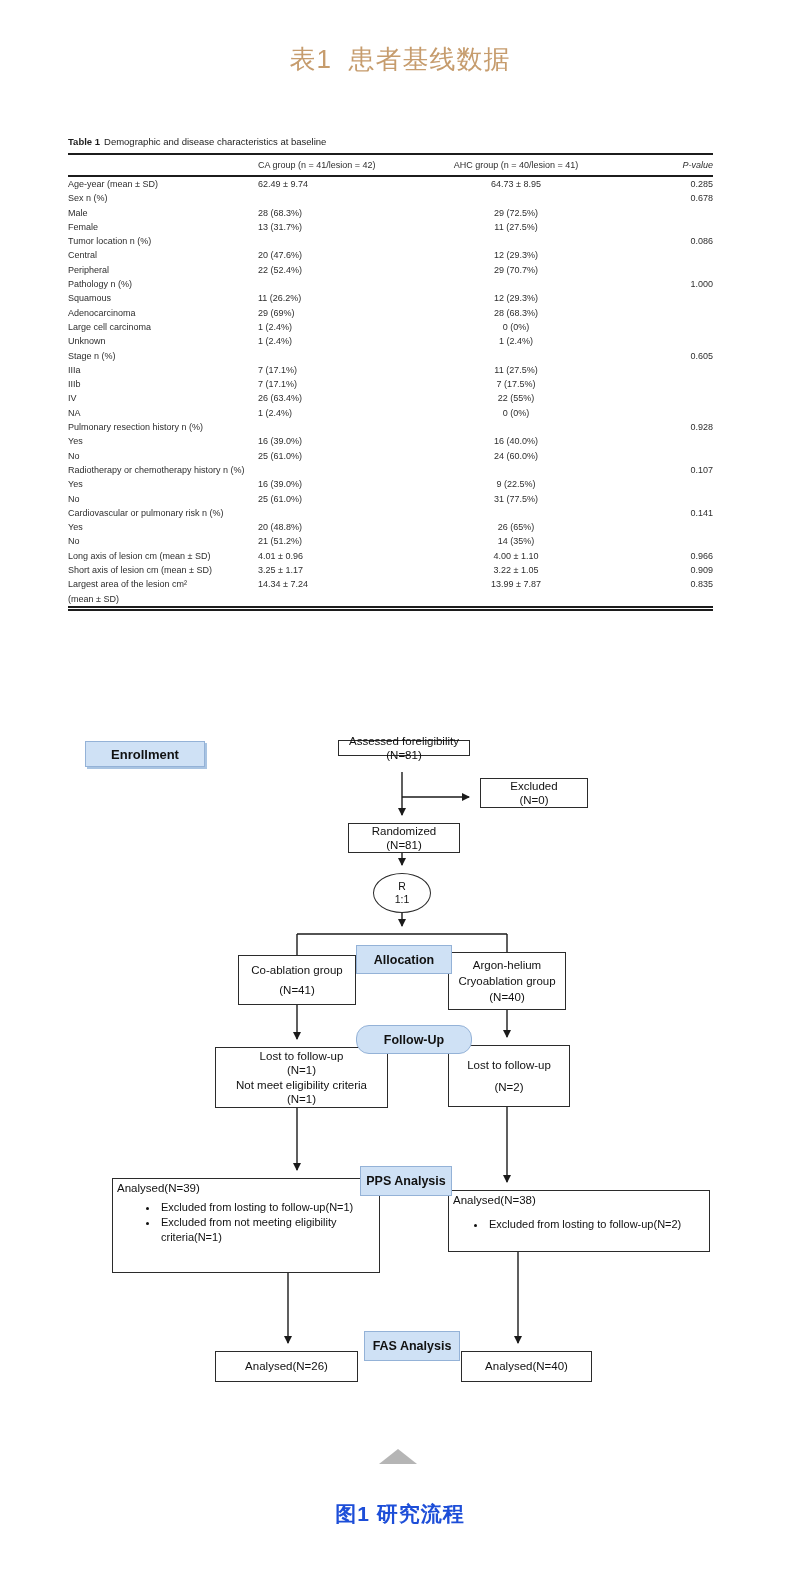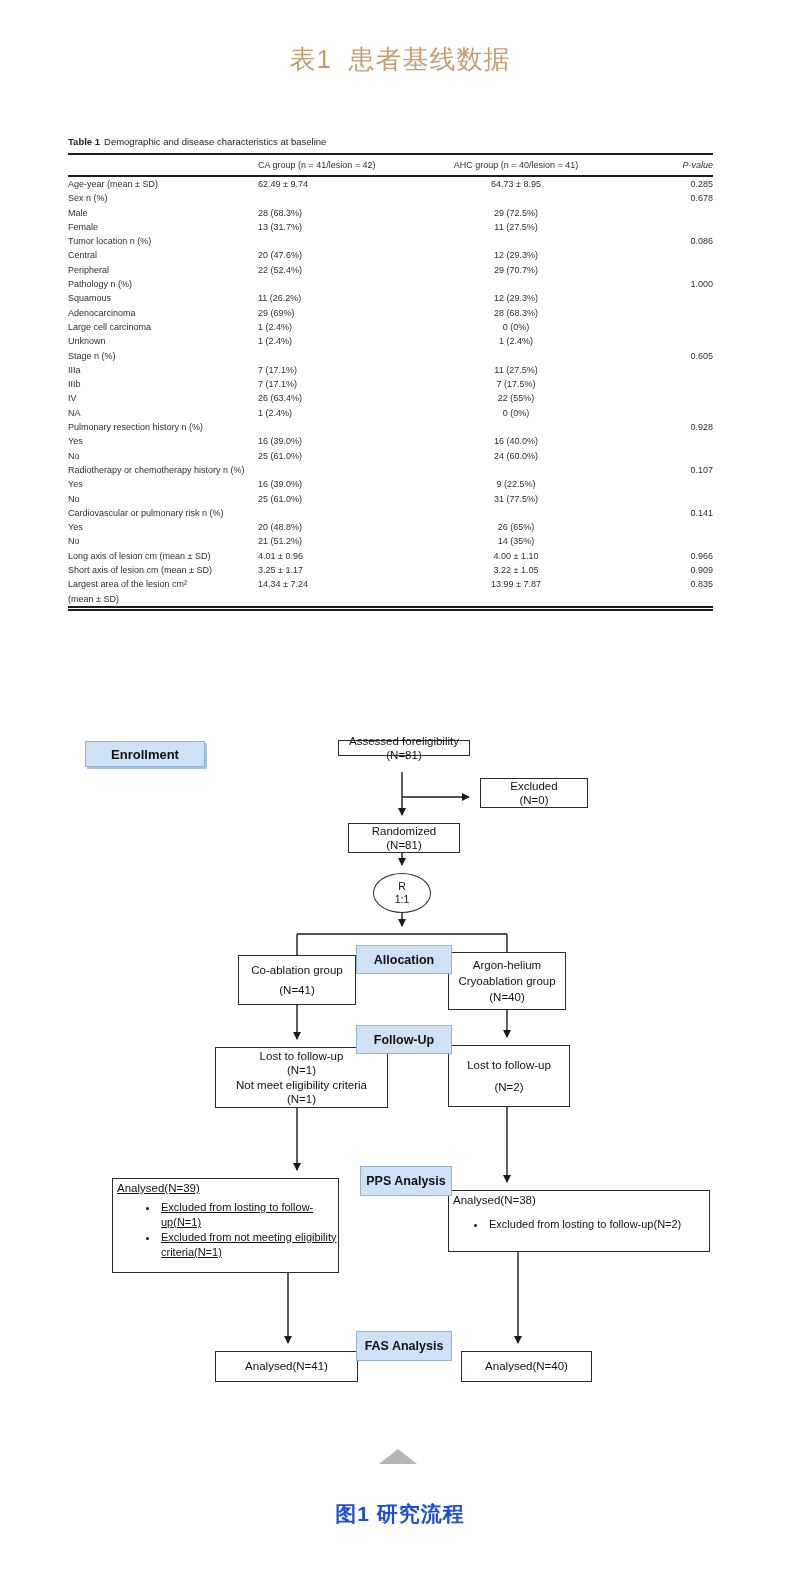--- a/index.html
+++ b/index.html
@@ -303,42 +303,42 @@
   <div class="node ellipse" style="left:373px;top:873px;width:58px;height:40px;">R
 1:1</div>
 
   <div class="stage" style="left:356px;top:945px;width:96px;height:29px;">Allocation</div>
   <div class="node spread" style="left:238px;top:955px;width:118px;height:50px;">Co-ablation group
 (N=41)</div>
   <div class="node spread3" style="left:448px;top:952px;width:118px;height:58px;">Argon-helium
 Cryoablation group
 (N=40)</div>
 
-  <div class="stage" style="left:356px;top:1025px;width:96px;height:29px;">Follow-Up</div>
+  <div class="stage" style="left:356px;top:1025px;width:116px;height:29px;border-radius:13px;">Follow-Up</div>
   <div class="node lostl" style="left:215px;top:1047px;width:173px;height:61px;">Lost to follow-up
 (N=1)
 Not meet eligibility criteria
 (N=1)</div>
   <div class="node lostr" style="left:448px;top:1045px;width:122px;height:62px;">Lost to follow-up
 (N=2)</div>
 
   <div class="stage" style="left:360px;top:1166px;width:92px;height:30px;">PPS Analysis</div>
-  <div class="node analysed" style="left:112px;top:1178px;width:227px;height:95px;text-decoration:underline;">
+  <div class="node analysed" style="left:112px;top:1178px;width:268px;height:95px;">
     <div class="atitle">Analysed(N=39)</div>
     <ul class="ul39">
       <li>Excluded from losting to follow-up(N=1)</li>
       <li>Excluded from not meeting eligibility criteria(N=1)</li>
     </ul>
   </div>
   <div class="node analysed" style="left:448px;top:1190px;width:262px;height:62px;">
     <div class="atitle">Analysed(N=38)</div>
     <ul class="ul38">
       <li>Excluded from losting to follow-up(N=2)</li>
     </ul>
   </div>
 
-  <div class="stage" style="left:356px;top:1331px;width:96px;height:30px;">FAS Analysis</div>
-  <div class="node" style="left:215px;top:1351px;width:143px;height:31px;">Analysed(N=41)</div>
+  <div class="stage" style="left:364px;top:1331px;width:96px;height:30px;">FAS Analysis</div>
+  <div class="node" style="left:215px;top:1351px;width:143px;height:31px;">Analysed(N=26)</div>
   <div class="node" style="left:450px;top:1351px;width:131px;height:31px;margin-left:11px;">Analysed(N=40)</div>
 </div>
 
 <div class="tri-up"></div>
 <div class="zh-caption">图1 研究流程</div>
 
 </body></html>

